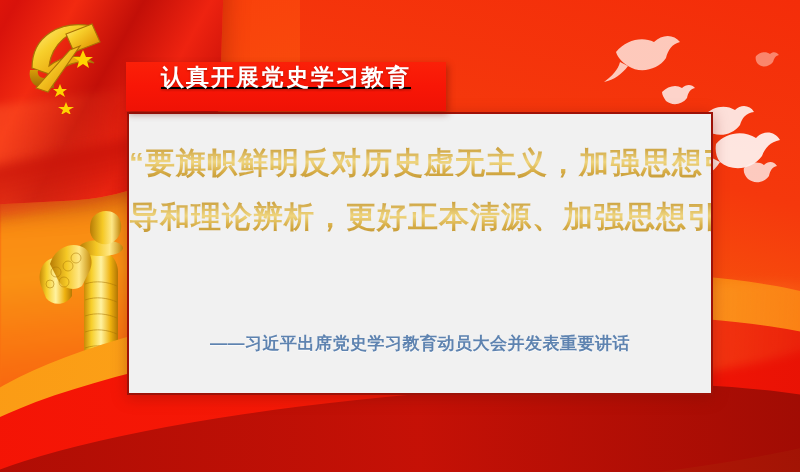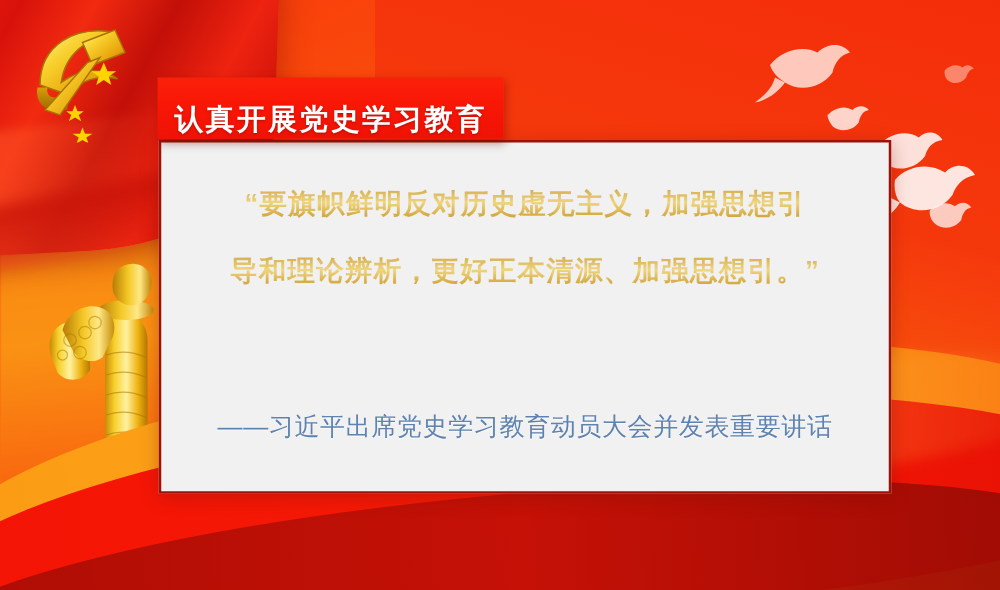--- a/index.html
+++ b/index.html
@@ -96,51 +96,51 @@
     position:absolute;left:127px;top:112px;width:586px;height:283px;
     background:#f1f1f1;
     border:2px solid #9d1208;
     box-shadow:0 3px 14px rgba(120,15,5,.35);
     box-sizing:border-box;
   }
   .card-inner{position:absolute;inset:0;}
 
   
   .tab{
-    position:absolute;left:126px;top:62px;width:277px;height:49px;
+    position:absolute;left:126px;top:62px;width:320px;height:49px;
     background:linear-gradient(180deg,#fb2008 0%,#f81606 50%,#ef1205 100%);
     box-shadow:2px 3px 7px rgba(110,10,4,.45);
-    display:flex;align-items:flex-end;justify-content:center;
+    display:flex;align-items:flex-start;justify-content:center;text-decoration:underline;
   }
   .tab-text{
     color:#ffffff;font-size:23px;font-weight:700;letter-spacing:2px;
     text-shadow:0 1px 2px rgba(120,10,4,.5);
     white-space:nowrap;
   }
 
   
   .quote{
     position:absolute;left:0;right:0;top:22px;
     text-align:center;
   }
   .qline{
-    font-size:22px;font-weight:700;letter-spacing:1px;
+    font-size:30px;font-weight:700;letter-spacing:1px;
     line-height:54px;white-space:nowrap;
     background:linear-gradient(180deg,#a8802a 0%,#c79a37 18%,#efd57f 48%,#d7ad46 66%,#a87c25 100%);
     -webkit-background-clip:text;background-clip:text;
     color:transparent;-webkit-text-fill-color:transparent;
   }
 
   
   .attrib{
     position:absolute;left:0;right:0;bottom:38px;text-align:center;
   }
   .attrib-text{
     display:inline-block;
-    color:#5e83b0;font-size:20px;font-weight:400;letter-spacing:.5px;
+    color:#5e83b0;font-size:17px;font-weight:700;letter-spacing:.5px;
     white-space:nowrap;
     text-shadow:0 1px 0 rgba(255,255,255,.65);
   }
 </style>
 </head>
 <body>
 
 <div class="stage">
 
   <div class="bg-base"></div>

